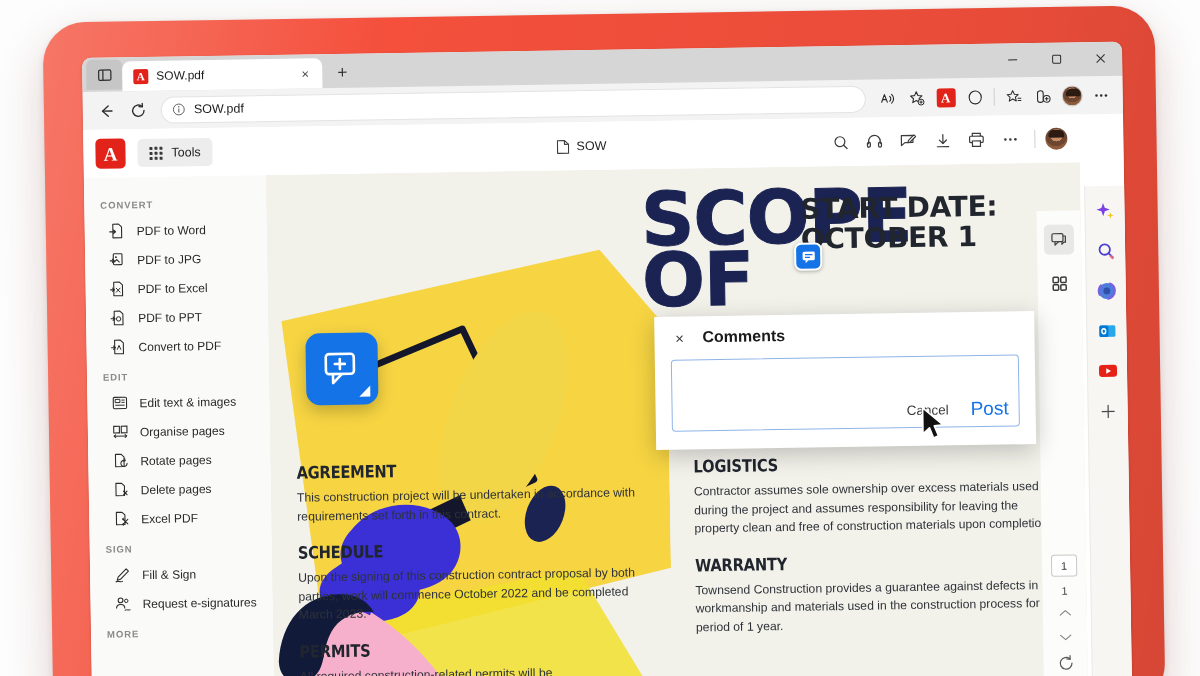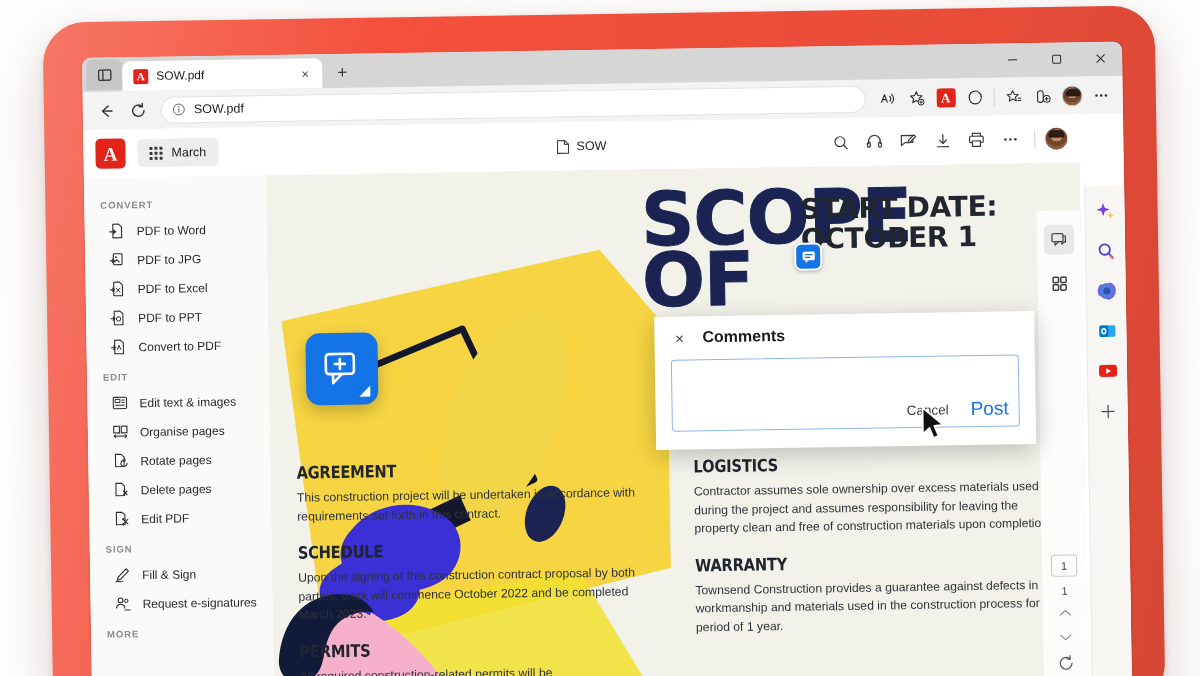--- a/index.html
+++ b/index.html
@@ -330,21 +330,21 @@
               <i></i>
               <i></i>
               <i></i>
               <i></i>
               <i></i>
               <i></i>
               <i></i>
               <i></i>
               <i></i>
             </span>
-          <span>March</span>
+          <span>Tools</span>
         </div>
         <div class="doc-name">
           <svg width="13" height="15" viewBox="0 0 13 15">
             <path d="M1 1.2 h7 l4 3.6 v9 h-11 Z" fill="none" stroke="#3b3b3b" stroke-width="1.1" stroke-linejoin="round"></path>
             <path d="M8 1.2 v3.7 h4" fill="none" stroke="#3b3b3b" stroke-width="1.1" stroke-linejoin="round"></path>
           </svg>
           <span>SOW</span>
         </div>
 
         <div class="acro-right">
@@ -472,21 +472,21 @@
           </svg>
           <span>Delete pages</span>
         </div>
         <div class="si">
           <svg width="17" height="17" viewBox="0 0 18 18">
             <path d="M3.4 2 h6 l3 2.8 v10.2 h-9 Z" fill="none" stroke="#2b2b2b" stroke-width="1.15" stroke-linejoin="round"></path>
             <path d="M10.6 9.6 L15.4 14.4 M15.4 9.6 L10.6 14.4" fill="none" stroke="#2b2b2b" stroke-width="1.1" stroke-linecap="round"></path>
             <circle cx="10.6" cy="9.2" r=".9" fill="none" stroke="#2b2b2b" stroke-width="1"></circle>
             <circle cx="10.6" cy="14.8" r=".9" fill="none" stroke="#2b2b2b" stroke-width="1"></circle>
           </svg>
-          <span>Edit PDF</span>
+          <span>Excel PDF</span>
         </div>
 
         <div class="grp">SIGN</div>
         <div class="si">
           <svg width="17" height="17" viewBox="0 0 18 18">
             <path d="M12.8 2.6 L15.2 5 L6.6 13.6 L3.2 14.6 L4.2 11.2 Z" fill="none" stroke="#2b2b2b" stroke-width="1.15" stroke-linejoin="round"></path>
             <path d="M2 16.2 c2.4 -1.4 4.6 .9 6.8 -.4" fill="none" stroke="#2b2b2b" stroke-width="1.15" stroke-linecap="round"></path>
           </svg>
           <span>Fill &amp; Sign</span>
         </div>

